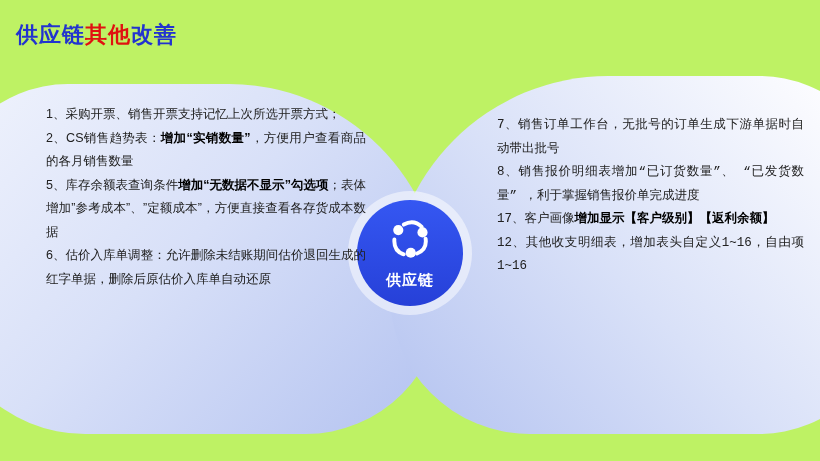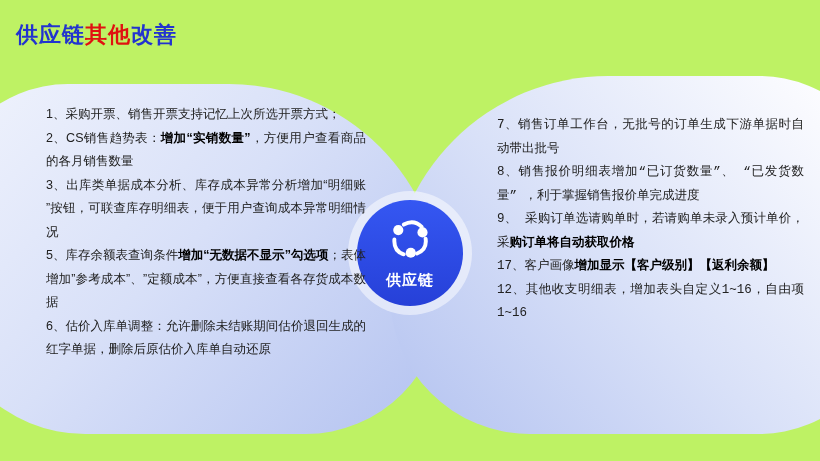--- a/index.html
+++ b/index.html
@@ -79,25 +79,23 @@
         <circle cx="48" cy="21" r="6.5" fill="#ffffff"></circle>
         <circle cx="33" cy="47" r="6.5" fill="#ffffff"></circle>
       </svg>
     </span>
     <span class="label">供应链</span>
   </div>
 
   <div class="col col-left">
       <p><span>1、采购开票、销售开票支持记忆上次所选开票方式；</span></p>
       <p><span>2、CS销售趋势表：</span><span class="bold">增加“实销数量”</span><span>，方便用户查看商品的各月销售数量</span></p>
-      <p><span>3、出库类单据成本分析、库存成本异常分析增加“明细账 ”按钮，可联查库存明细表，便于用户查询成本异常明细情况</span></p>
       <p><span>5、库存余额表查询条件</span><span class="bold">增加“无数据不显示”勾选项</span><span>；表体增加”参考成本”、”定额成本”，方便直接查看各存货成本数据</span></p>
       <p><span>6、估价入库单调整：允许删除未结账期间估价退回生成的红字单据，删除后原估价入库单自动还原</span></p>
     </div>
   <div class="col col-right">
       <p><span>7、销售订单工作台，无批号的订单生成下游单据时自动带出批号</span></p>
       <p><span>8、销售报价明细表增加“已订货数量”、 “已发货数量” ，利于掌握销售报价单完成进度</span></p>
-      <p><span>9、 采购订单选请购单时，若请购单未录入预计单价，采</span><span class="bold">购订单将自动获取价格</span></p>
       <p><span>17、客户画像</span><span class="bold">增加显示【客户级别】【返利余额】</span></p>
       <p><span>12、其他收支明细表，增加表头自定义1~16，自由项1~16</span></p>
     </div>
 
 </div>
 
 </body></html>

